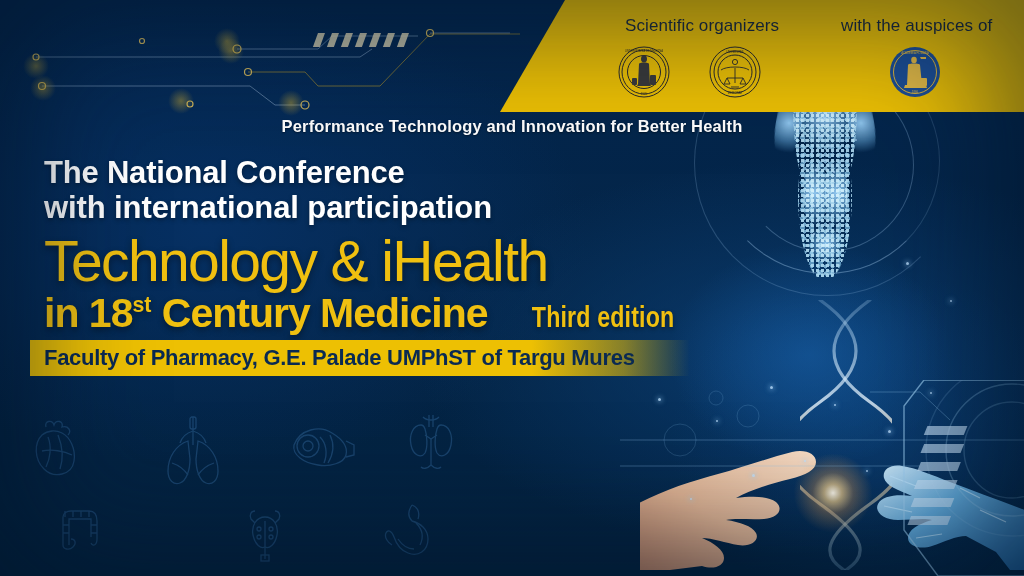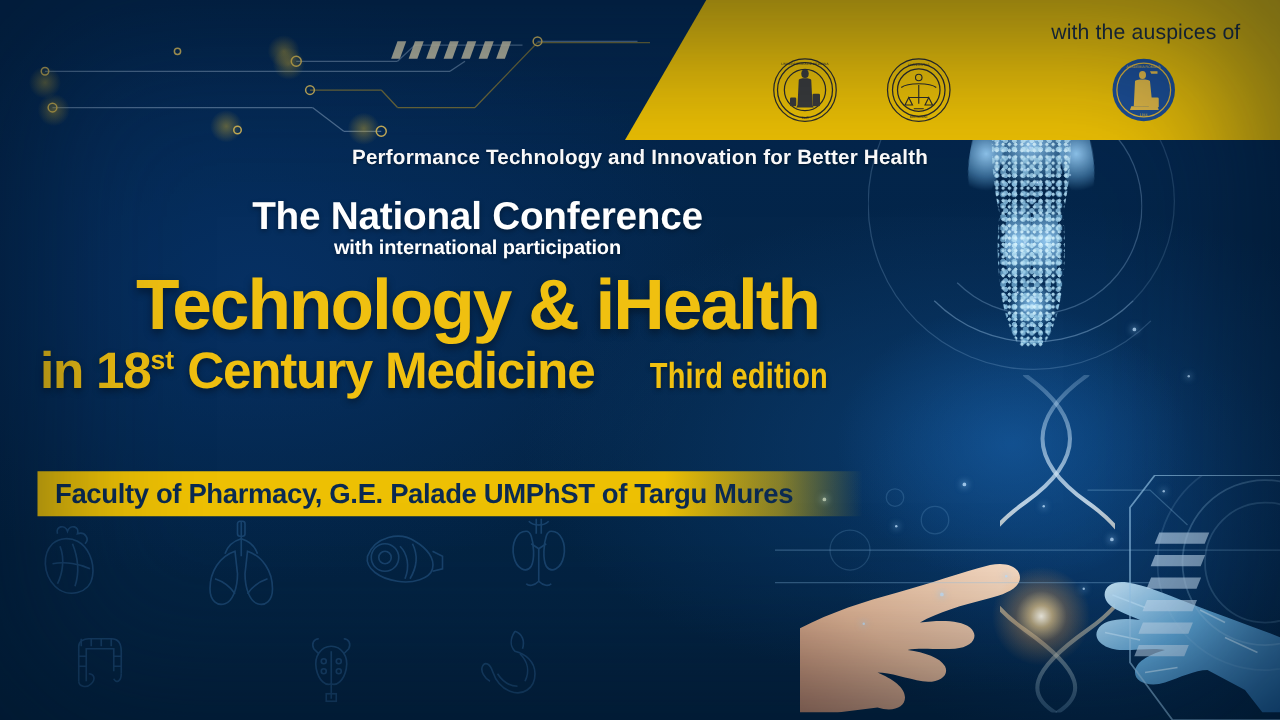--- a/index.html
+++ b/index.html
@@ -132,51 +132,51 @@
     position:absolute;left:0;top:110px;width:1024px;height:33px;
     display:flex;align-items:center;justify-content:center;
   }
   .tagline span{
     color:#ffffff;font-size:16.5px;font-weight:bold;letter-spacing:.15px;
     font-family:"Liberation Sans", sans-serif;
     text-shadow:0 1px 2px rgba(0,0,0,.45);
   }
 
   
-  .titles{position:absolute;left:32px;top:156px;width:700px;text-align:center;}
+  .titles{position:absolute;left:44px;top:156px;width:700px;}
   .t-line1{
     color:#ffffff;font-size:31px;font-weight:bold;line-height:1.08;
     letter-spacing:-.2px;text-shadow:0 2px 4px rgba(0,0,0,.35);
   }
   .t-line2{
-    color:#ffffff;font-size:16px;font-weight:bold;line-height:1.15;
+    color:#ffffff;font-size:31px;font-weight:bold;line-height:1.15;
     letter-spacing:-.1px;margin-top:1px;text-shadow:0 2px 4px rgba(0,0,0,.35);
   }
   .t-main{
-    color:#f0c010;font-size:57px;font-weight:bold;line-height:1.02;
+    color:#f0c010;font-size:57px;font-weight:normal;line-height:1.02;
     letter-spacing:-1.6px;margin-top:6px;
     text-shadow:0 3px 7px rgba(0,0,0,.42);
   }
   .t-sub-row{display:flex;align-items:baseline;margin-top:2px;}
   .t-sub{
     color:#f0c010;font-size:41px;font-weight:bold;line-height:1.05;
     letter-spacing:-1px;text-shadow:0 3px 6px rgba(0,0,0,.40);
     white-space:nowrap;
   }
   .t-sub sup{font-size:.52em;vertical-align:super;letter-spacing:0;}
   .t-edition{
     color:#f0c010;font-size:29px;font-weight:bold;margin-left:26px;
     transform:scaleX(.80);transform-origin:left baseline;
     letter-spacing:.2px;text-shadow:0 2px 5px rgba(0,0,0,.4);
     white-space:nowrap;
   }
   .faculty-bar{
     position:absolute;left:30px;top:340px;width:660px;height:36px;
     background:linear-gradient(90deg,#edc003 0%,#edc003 76%,rgba(237,192,3,.55) 90%,rgba(237,192,3,0) 100%);
-    display:flex;align-items:center;margin-top:37px;
+    display:flex;align-items:center;
   }
   .faculty-bar span{
     margin-left:14px;color:#0a2a52;font-size:22px;font-weight:bold;
     letter-spacing:-.3px;white-space:nowrap;
   }
 
   .edge-vignette{
     position:absolute;inset:0;pointer-events:none;
     box-shadow:inset 0 0 120px 30px rgba(2,18,38,.55);
   }
@@ -507,20 +507,21 @@
         <circle cx="305" cy="105" r="4"></circle>
         <circle cx="430" cy="33" r="3.5"></circle>
         <circle cx="142" cy="41" r="2.5"></circle>
         <circle cx="190" cy="104" r="3"></circle>
       </g>
     </svg>
   </div>
 
   <div class="yellow-panel"></div>
 
+  <div class="org-label left">Scientific organizers</div>
   <div class="org-label right">with the auspices of</div>
 
   <svg class="seal seal-1" width="54" height="54" viewBox="0 0 54 54">
     <g fill="none" stroke="#2a2a2a" stroke-width="1">
       <circle cx="27" cy="27" r="25"></circle>
         <circle cx="27" cy="27" r="22"></circle>
         <circle cx="27" cy="27" r="16.5"></circle>
     </g>
     <g fill="#3a3a3a">
       <ellipse cx="27" cy="14" rx="3" ry="3.4"></ellipse>

